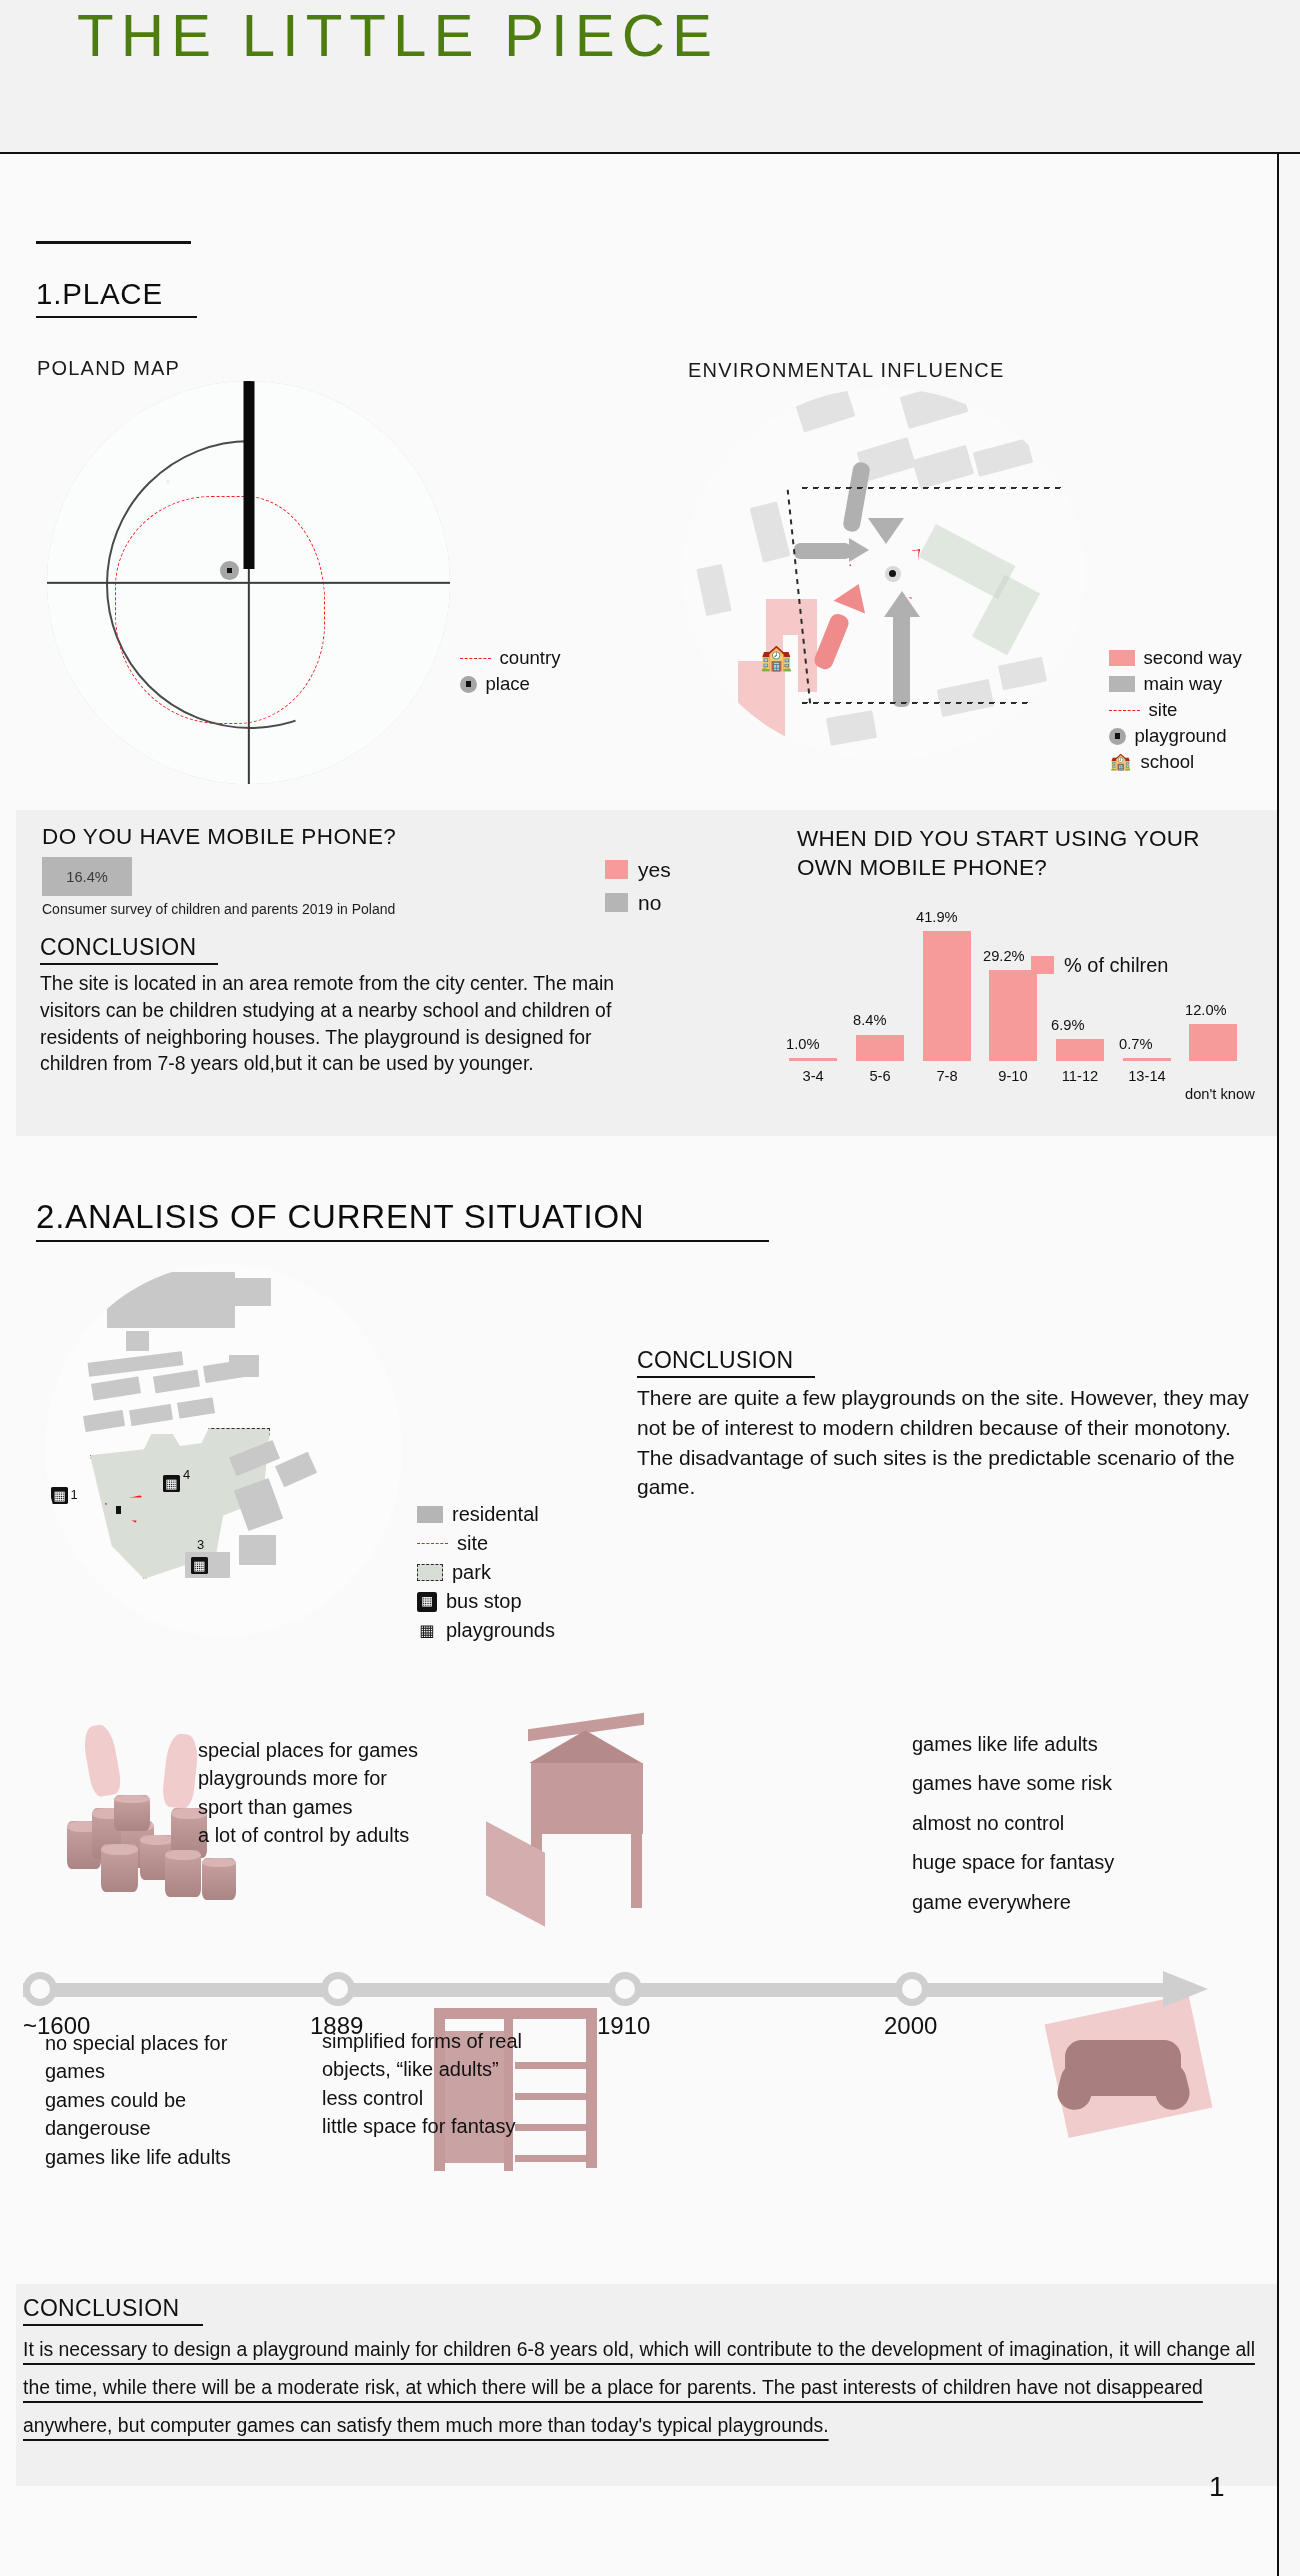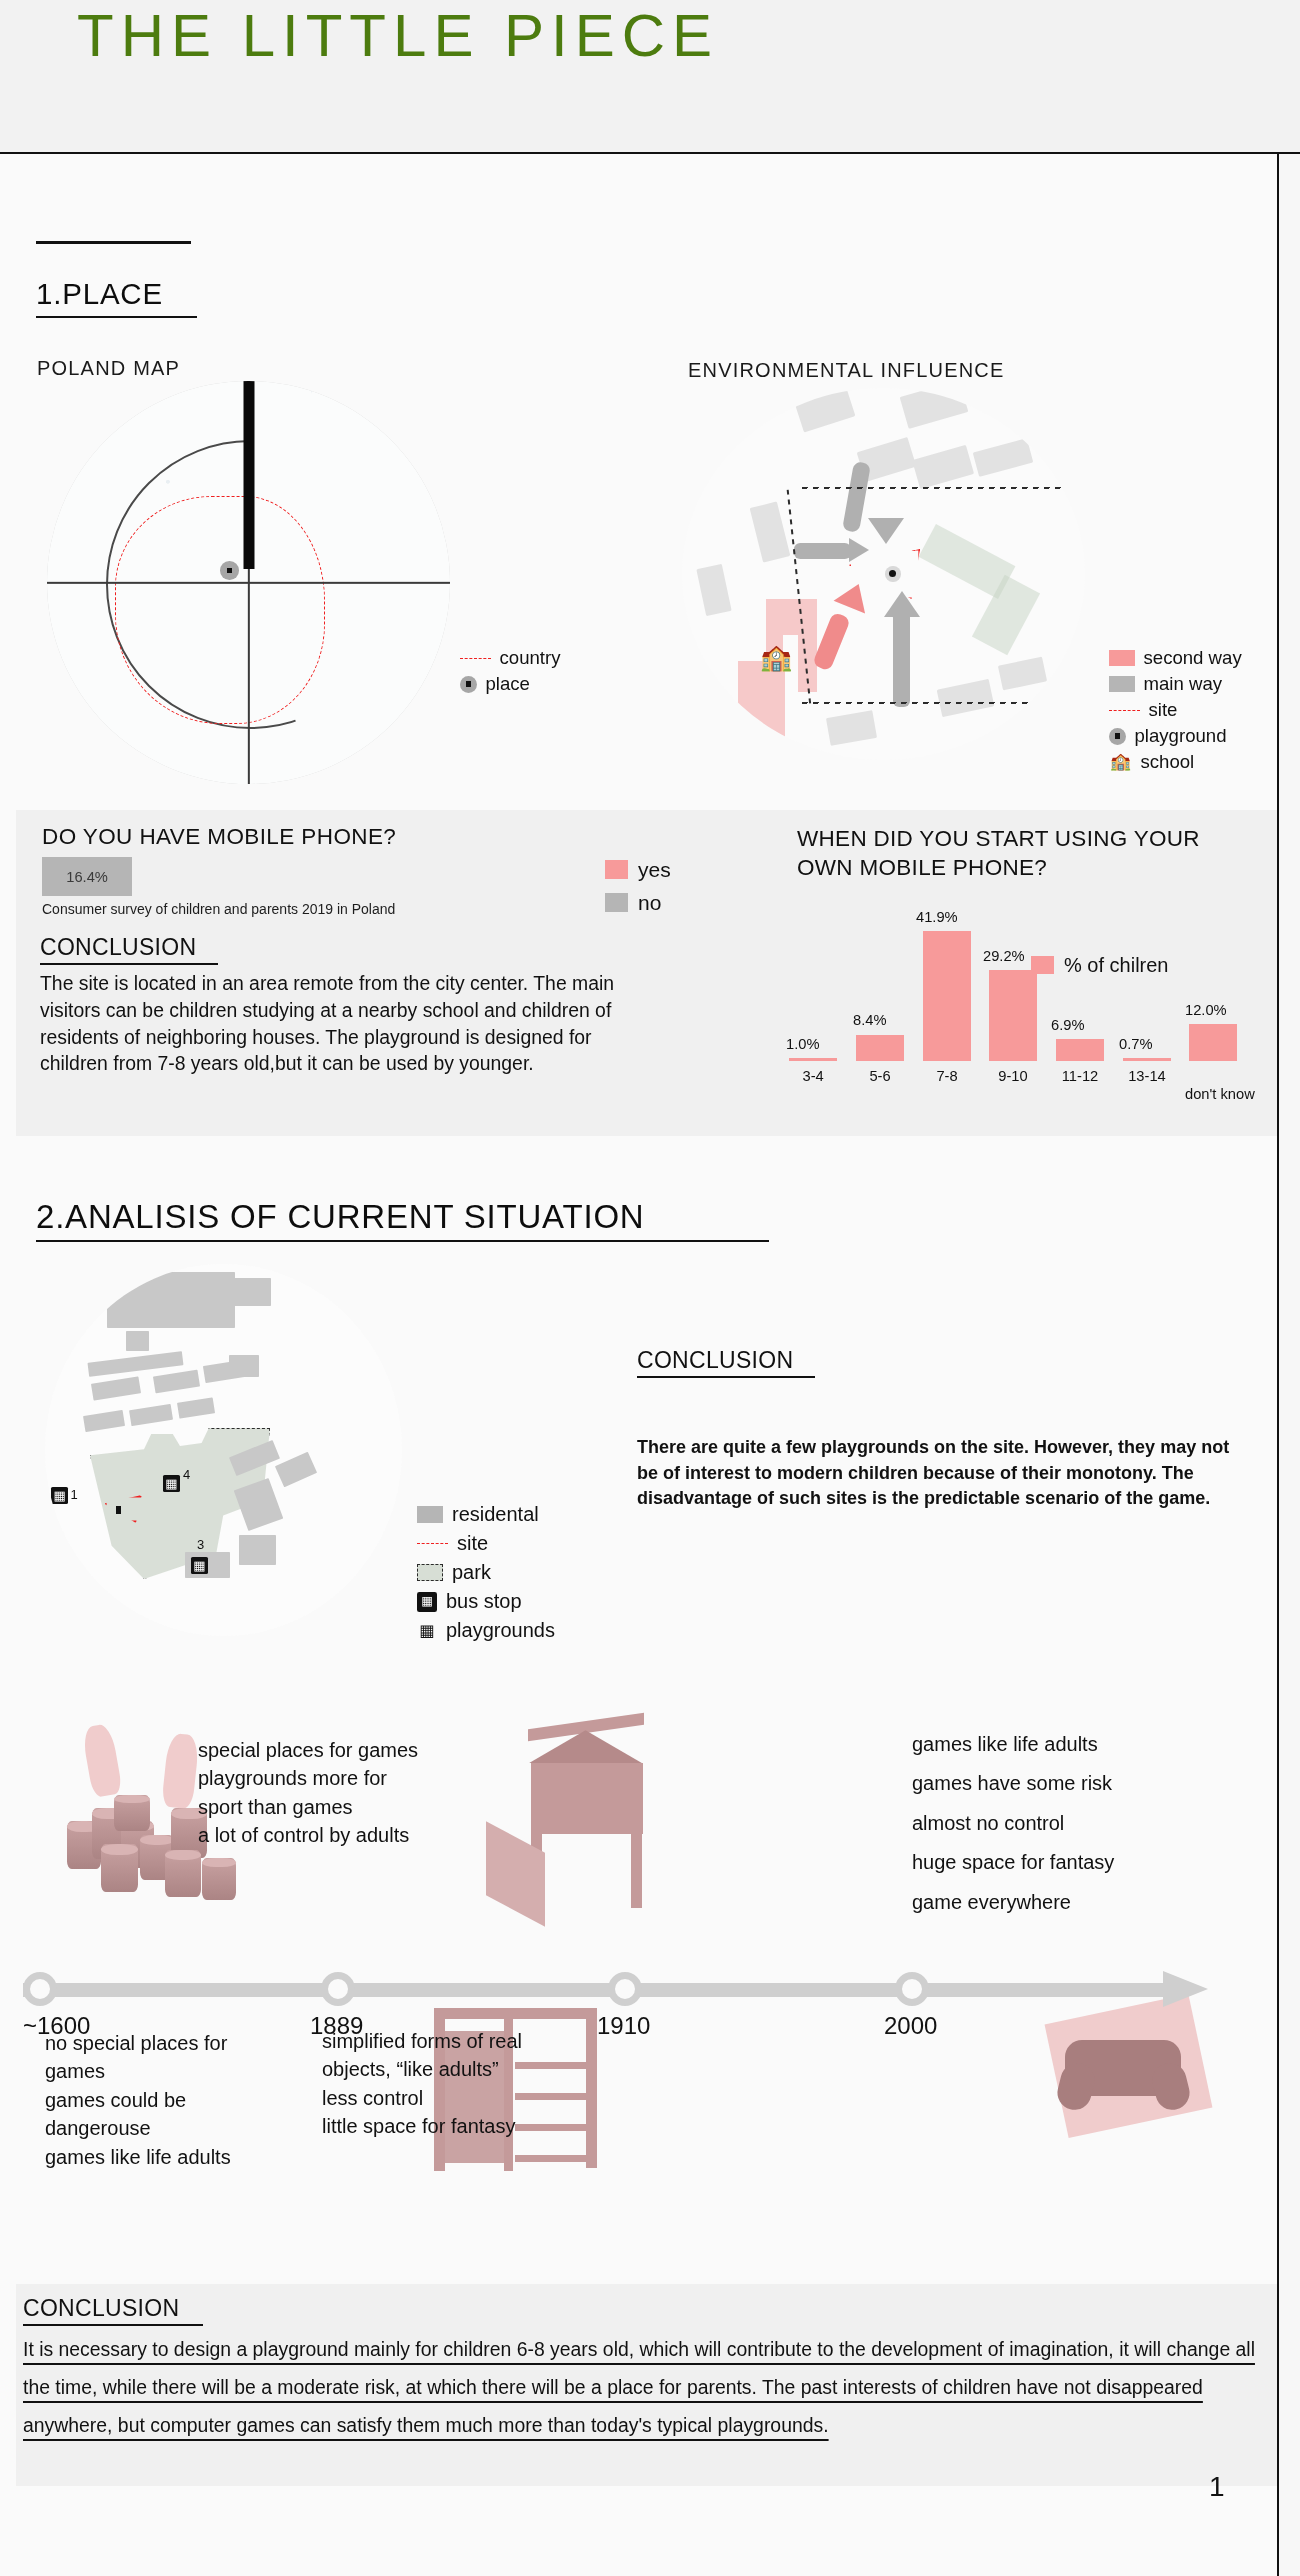--- a/index.html
+++ b/index.html
@@ -145,21 +145,21 @@
   .pg-num{position:absolute;font-size:13px;color:#111;}
   #site-legend{left:417px;top:1500px;font-size:20px;}
   #site-legend .lg-row{height:29px;gap:9px;}
   #site-legend .sw-box{width:26px;height:17px;}
   .sw-park{width:26px;height:17px;background:#d7ded5;border:1.6px dashed #2b2b2b;display:inline-block;box-sizing:border-box;}
   .sw-ico{width:20px;height:20px;background:#111;color:#fff;font-size:12.4px;display:inline-flex;align-items:center;justify-content:center;border-radius:2.3px;}
   .sw-ico2{width:20px;height:20px;color:#111;font-size:16.3px;display:inline-flex;align-items:center;justify-content:center;}
 
   #concl2-h{position:absolute;left:637px;top:1347px;font-size:23px;letter-spacing:0.3px;}
   #concl2-h-rule{position:absolute;left:637px;top:1376px;width:178px;height:1.6px;background:#111;}
-  #concl2-body{position:absolute;left:637px;top:1435px;width:616px;font-size:18px;line-height:1.42;font-weight:bold;}
+  #concl2-body{position:absolute;left:637px;top:1383px;width:616px;font-size:21px;line-height:1.42;}
 
   
   #tl-axis{position:absolute;left:23px;top:1971px;width:1217px;height:36px;}
   .tl-line{position:absolute;left:0;top:11.6px;width:1147px;height:14px;background:#cfcfcf;}
   .tl-arrow{position:absolute;left:1140px;top:0;width:0;height:0;
      border-top:18.6px solid transparent;border-bottom:18.6px solid transparent;border-left:45px solid #cfcfcf;}
   .tl-node{position:absolute;top:0.8px;width:34px;height:34px;border-radius:50%;
      background:#fafafa;border:7px solid #cfcfcf;box-sizing:border-box;}
   .tl-year{position:absolute;font-size:24px;color:#111;}
 

